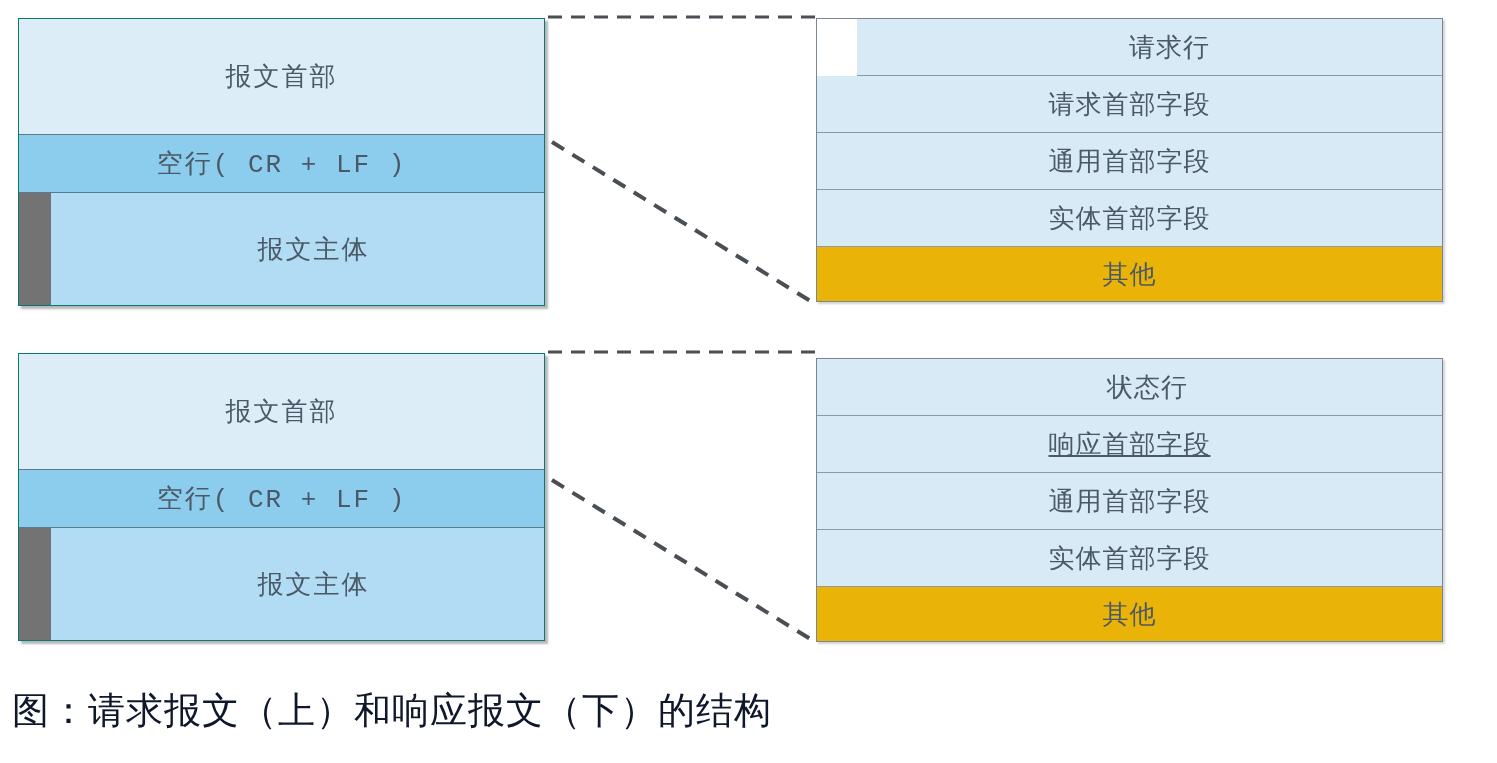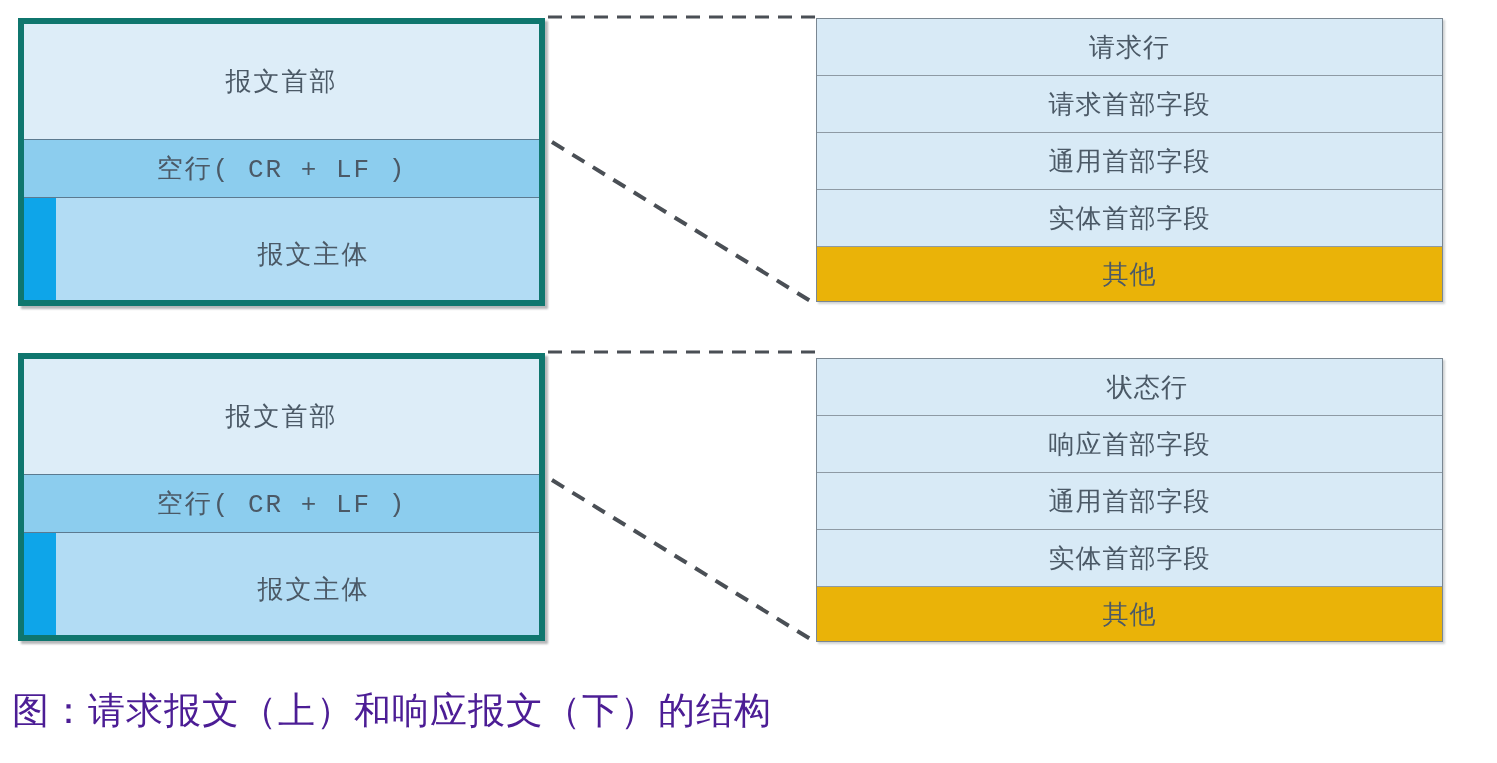--- a/index.html
+++ b/index.html
@@ -30,23 +30,23 @@
     top: 0;
     width: 1497px;
     height: 763px;
     pointer-events: none;
   }
 
   
   .msg-box {
     position: absolute;
     box-sizing: border-box;
-    border: 6px solid #0f766e;
+    border: 1px solid #0f766e;
     box-shadow: 3px 3px 2px rgba(90, 95, 100, 0.45);
-    background: #0ea5e9;
+    background: #737373;
     overflow: hidden;
   }
   .msg-row {
     box-sizing: border-box;
     width: 100%;
     display: flex;
     align-items: center;
     justify-content: center;
     color: #4b5966;
     font-size: 26px;
@@ -96,21 +96,21 @@
     background: #eab308;
   }
 
   
   .caption {
     position: absolute;
     left: 12px;
     top: 686px;
     font-family: Liberation Mono, monospace;
     font-size: 37px;
-    color: #4c1d95;
+    color: #0f172a;
     white-space: nowrap;
     letter-spacing: 1px;
   }
 </style>
 </head>
 <body>
 
 <div class="stage">
 
   <svg class="connectors" width="1497" height="763" viewBox="0 0 1497 763">
@@ -128,21 +128,21 @@
     </div>
     <div class="msg-row blank" style="height:59px;">
       <span>空行( CR + LF )</span>
     </div>
     <div class="msg-row body" style="height:112px;">
       <span>报文主体</span>
     </div>
   </div>
 
   <div class="detail-table" style="left:816px; top:18px; width:627px; height:284px;">
-    <div class="detail-row" style="height:57px;">
+    <div class="detail-row" style="height:57px;margin-left:40px;">
       <span>请求行</span>
     </div>
     <div class="detail-row" style="height:57px;text-align:right;">
       <span>请求首部字段</span>
     </div>
     <div class="detail-row" style="height:57px;">
       <span>通用首部字段</span>
     </div>
     <div class="detail-row" style="height:57px;">
       <span>实体首部字段</span>
@@ -161,21 +161,21 @@
     </div>
     <div class="msg-row body" style="height:112px;">
       <span>报文主体</span>
     </div>
   </div>
 
   <div class="detail-table" style="left:816px; top:358px; width:627px; height:284px;">
     <div class="detail-row" style="height:57px;padding-left:36px;">
       <span>状态行</span>
     </div>
-    <div class="detail-row" style="height:57px;">
+    <div class="detail-row" style="height:57px;text-decoration:underline;">
       <span>响应首部字段</span>
     </div>
     <div class="detail-row" style="height:57px;">
       <span>通用首部字段</span>
     </div>
     <div class="detail-row" style="height:57px;">
       <span>实体首部字段</span>
     </div>
     <div class="detail-row plain" style="height:54px;">
       <span>其他</span>

